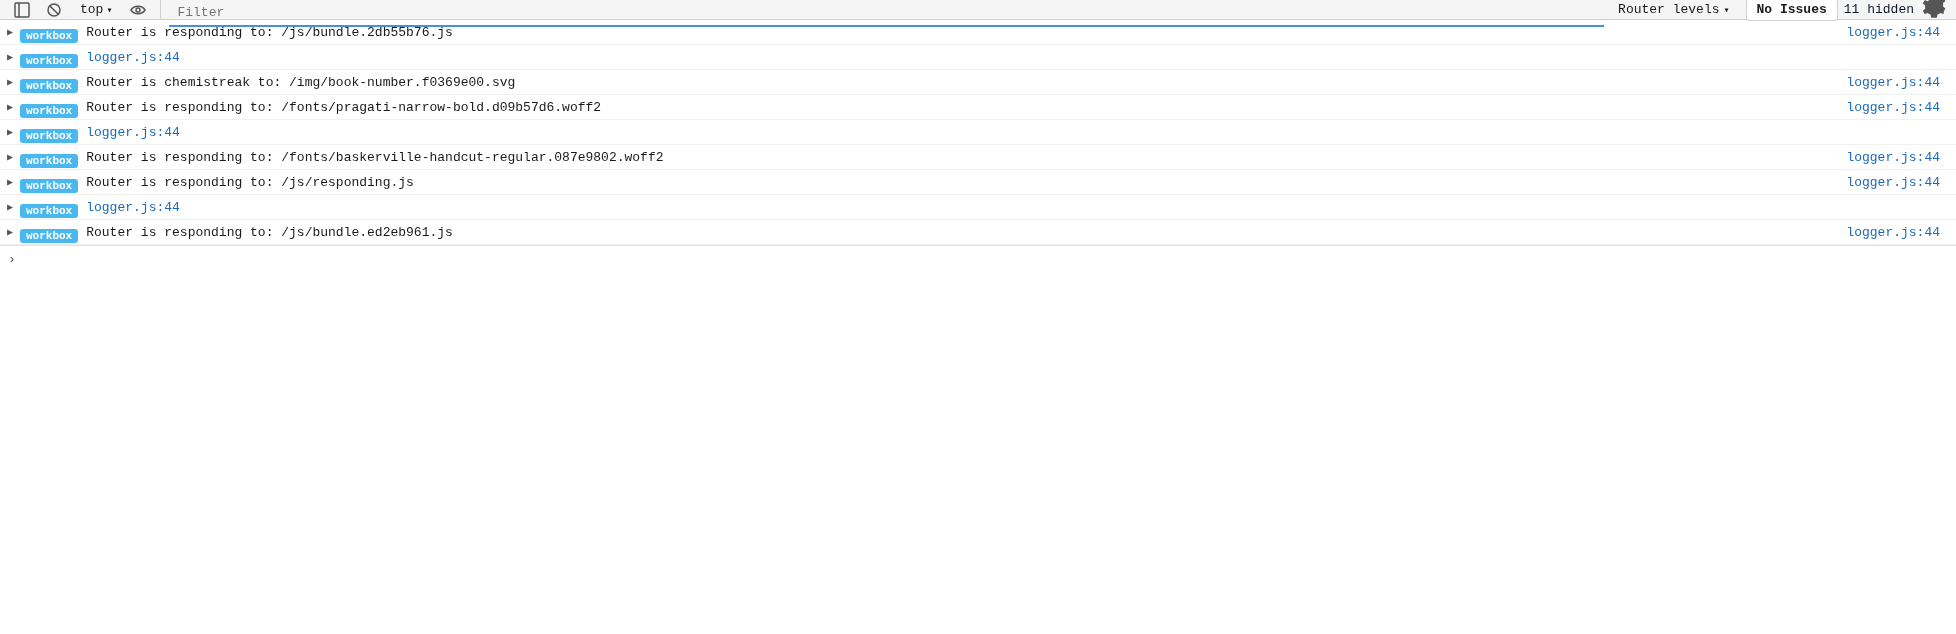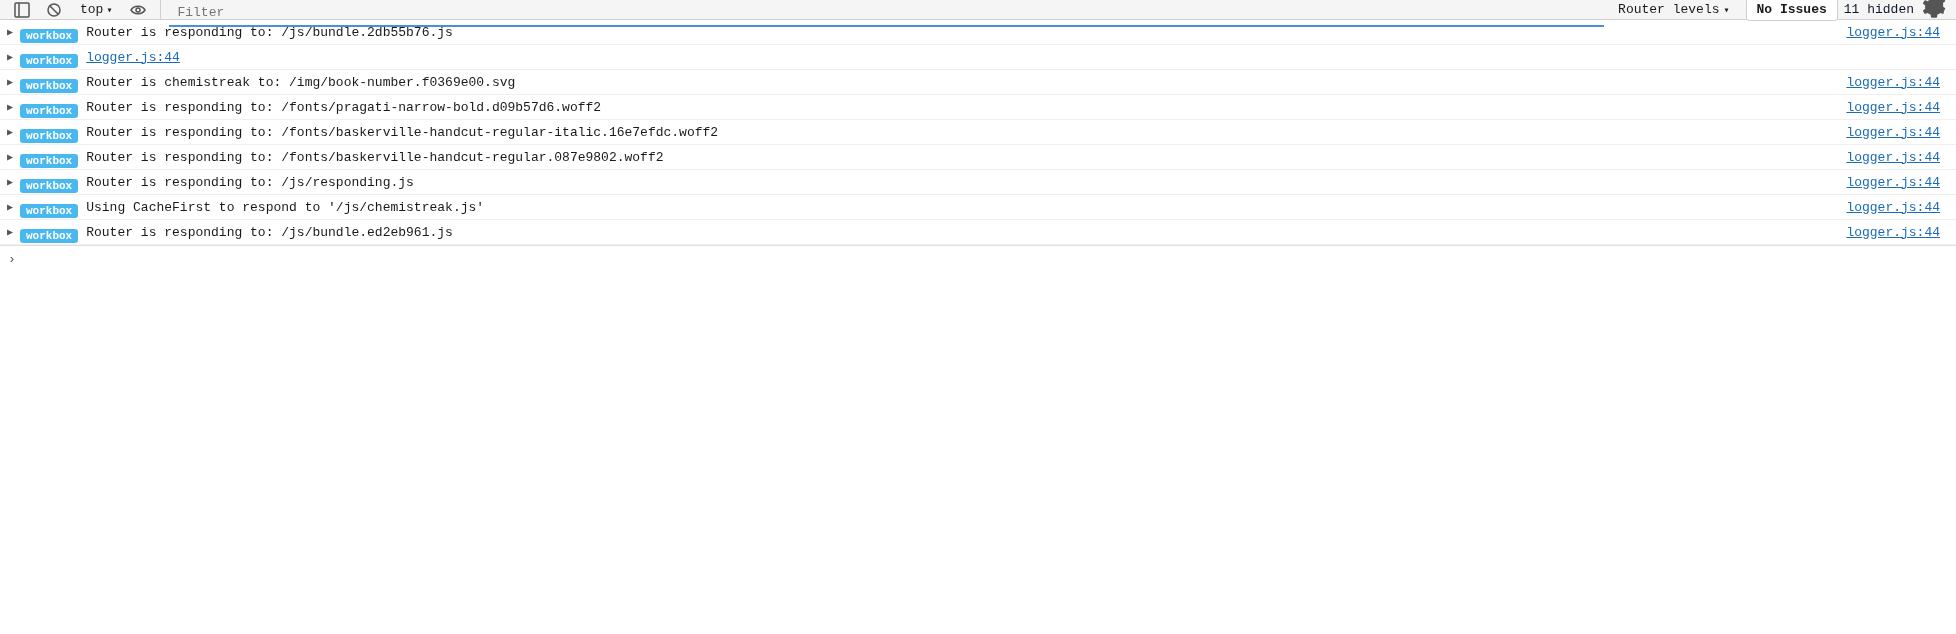--- a/index.html
+++ b/index.html
@@ -174,21 +174,20 @@
       font-family: 'Menlo', 'Monaco', 'Courier New', monospace;
       font-size: 13px;
       color: #1a1a1a;
       white-space: nowrap;
       overflow: hidden;
       text-overflow: ellipsis;
     }
 
     .row-source {
       color: #1a6bb8;
-      text-decoration: underline;
       margin-right: 16px;
       white-space: nowrap;
       font-size: 13px;
       flex-shrink: 0;
       cursor: pointer;
     }
 
     
     .prompt-row {
       display: flex;
@@ -285,39 +284,37 @@
   </div>
     <div class="console-row">
     <span class="row-expander">▶</span>
     <span class="row-badge">workbox</span>
     <span class="row-message">Router is responding to: /fonts/pragati-narrow-bold.d09b57d6.woff2</span>
     <span class="row-source">logger.js:44</span>
   </div>
     <div class="console-row">
     <span class="row-expander">▶</span>
     <span class="row-badge">workbox</span>
-    <span class="row-message">Router is responding to: /fonts/baskerville-handcut-regular-italic.16e7efdc.woff2</span>
     <span class="row-source">logger.js:44</span>
   </div>
     <div class="console-row">
     <span class="row-expander">▶</span>
     <span class="row-badge">workbox</span>
     <span class="row-message">Router is responding to: /fonts/baskerville-handcut-regular.087e9802.woff2</span>
     <span class="row-source">logger.js:44</span>
   </div>
     <div class="console-row">
     <span class="row-expander">▶</span>
     <span class="row-badge">workbox</span>
     <span class="row-message">Router is responding to: /js/responding.js</span>
     <span class="row-source">logger.js:44</span>
   </div>
     <div class="console-row">
     <span class="row-expander">▶</span>
     <span class="row-badge">workbox</span>
-    <span class="row-message">Using CacheFirst to respond to '/js/chemistreak.js'</span>
     <span class="row-source">logger.js:44</span>
   </div>
     <div class="console-row">
     <span class="row-expander">▶</span>
     <span class="row-badge">workbox</span>
     <span class="row-message">Router is responding to: /js/bundle.ed2eb961.js</span>
     <span class="row-source">logger.js:44</span>
   </div>
   </div>
 

